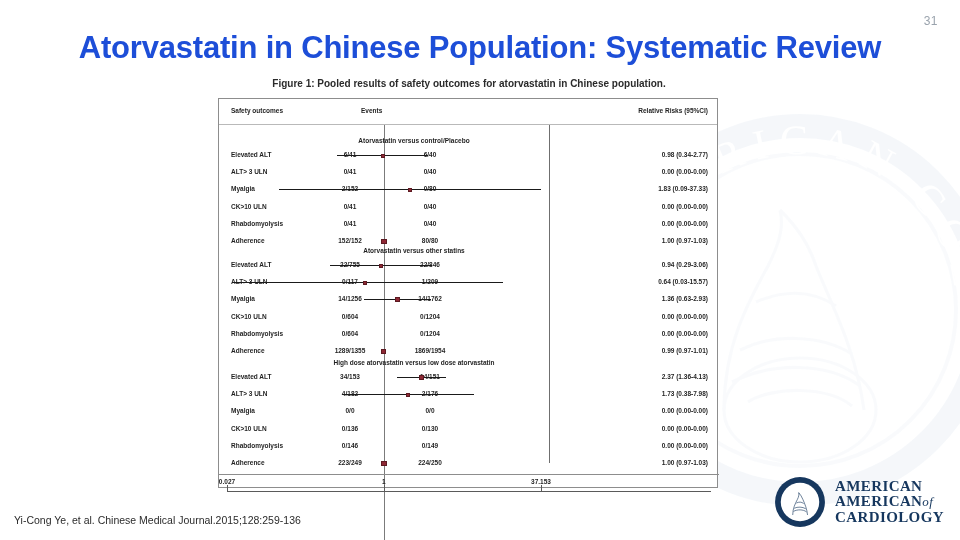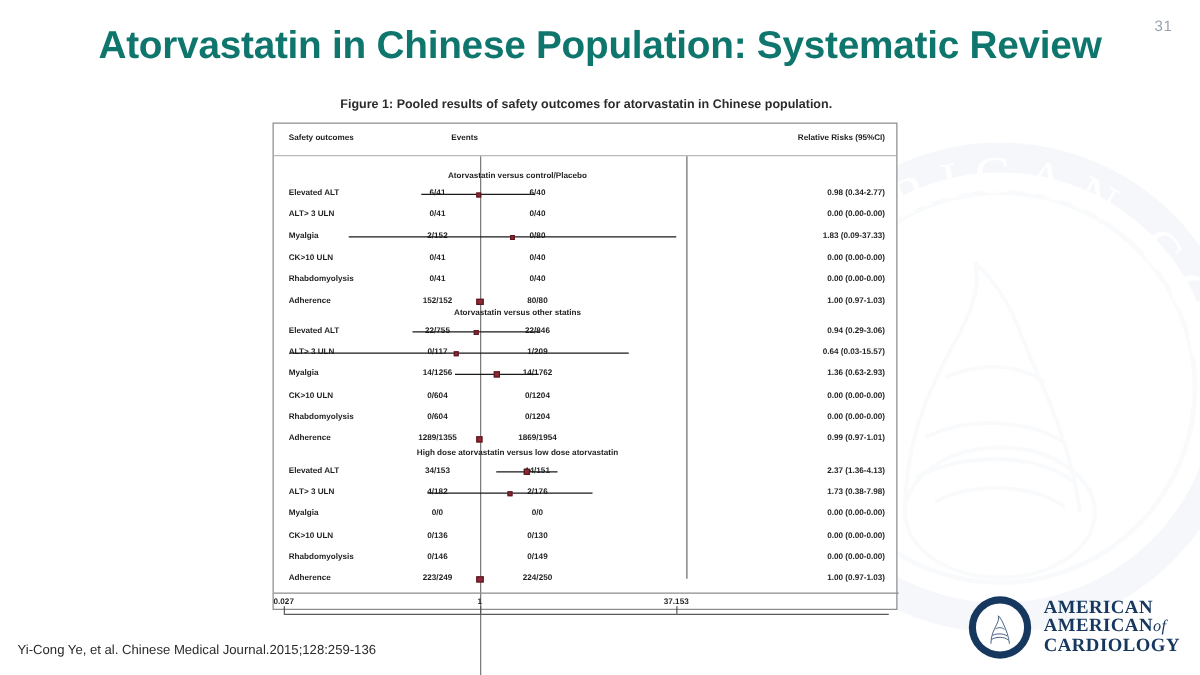--- a/index.html
+++ b/index.html
@@ -16,23 +16,23 @@
   #watermark svg{width:100%;height:100%;}
 
   
   #slide-number{
     position:absolute;right:22px;top:14px;
     font-size:12px;color:#9aa3ad;letter-spacing:.5px;
   }
 
   
   #slide-title{
-    position:absolute;left:0;right:0;top:18px;
+    position:absolute;left:0;right:0;top:30px;
     text-align:center;
-    font-size:31px;font-weight:bold;color:#0f766e;
+    font-size:31px;font-weight:bold;color:#1d4ed8;
     letter-spacing:-.2px;
     white-space:nowrap;
   }
 
   
   #figure-wrap{
     position:absolute;left:218px;top:78px;width:502px;height:412px;
   }
   #figure-caption{
     position:absolute;left:0;right:0;top:0;text-align:center;

